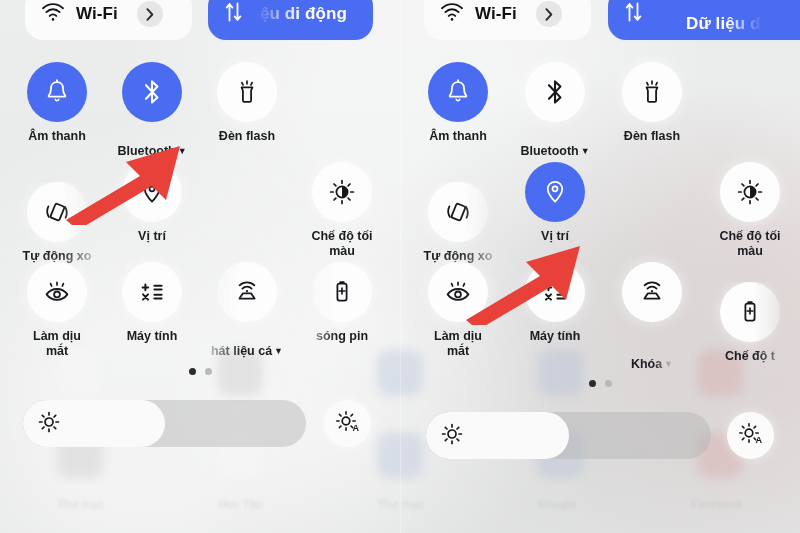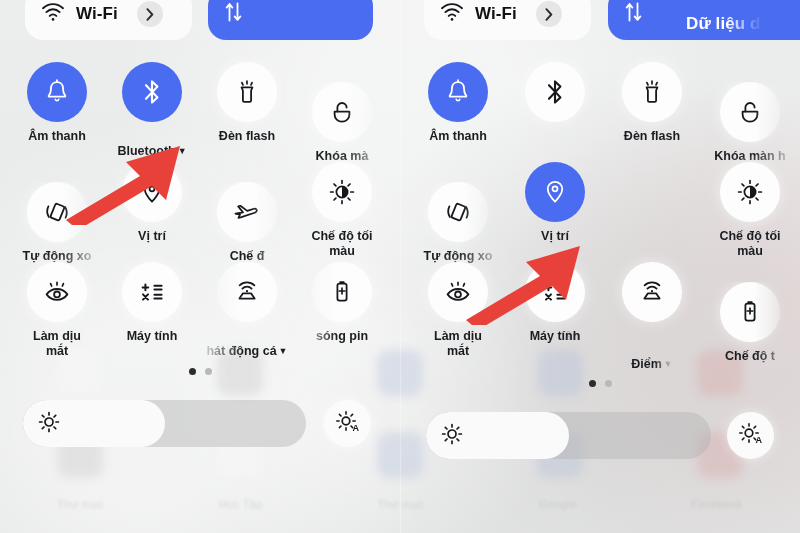--- a/index.html
+++ b/index.html
@@ -311,20 +311,21 @@
         </span>
       </div>
 
       <div class="pill pill-data" style="left:208px; width:165px;">
         <span>
           <svg width="20" height="22" viewBox="0 0 20 22" fill="none">
             <path d="M5.5 19.5 V3.2 M5.5 3.2 L2.6 6.6 M5.5 3.2 L8.4 6.6" stroke="#ffffff" stroke-width="1.8" stroke-linecap="round" stroke-linejoin="round"></path>
             <path d="M13.5 2.5 V18.8 M13.5 18.8 L10.6 15.4 M13.5 18.8 L16.4 15.4" stroke="#ffffff" stroke-width="1.8" stroke-linecap="round" stroke-linejoin="round"></path>
           </svg>
         </span>
+        <span class="pill-label fade-head">ệu di động</span>
       </div>
     </div>
 
     <div class="grid">
 
       <div class="grid-row">
         <div class="tile" style="left:12px;">
           <div class="tile-circle on">
             <svg width="26" height="28" viewBox="0 0 26 28" fill="none">
               <path d="M13 4.2c-3.6 0-6 2.7-6 6.2 0 4.6-1.2 6.1-2.2 7.2-.4.4-.1 1.1.5 1.1h15.4c.6 0 .9-.7.5-1.1-1-1.1-2.2-2.6-2.2-7.2 0-3.5-2.4-6.2-6-6.2z" class="stroke" stroke-width="1.8" stroke-linejoin="round"></path>
@@ -350,29 +351,20 @@
         <div class="tile" style="left:202px;">
           <div class="tile-circle">
             <svg width="22" height="28" viewBox="0 0 22 28" fill="none">
               <path d="M5.6 9.4h10.8l-1.3 3.1v9.9c0 .8-.6 1.4-1.4 1.4H8.3c-.8 0-1.4-.6-1.4-1.4v-9.9L5.6 9.4z" class="stroke" stroke-width="1.8" stroke-linejoin="round"></path>
               <path d="M11 3.2v2.6 M5.9 4.6l1.1 2.3 M16.1 4.6l-1.1 2.3" class="stroke" stroke-width="1.7" stroke-linecap="round"></path>
             </svg>
           </div>
           <div class="tile-label">Đèn flash</div>
         </div>
 
-        <div class="tile fade-tail" style="left:297px;">
-          <div class="tile-circle">
-            <svg width="24" height="26" viewBox="0 0 24 26" fill="none">
-              <path d="M7.4 12.4V8.6c0-2.6 2-4.6 4.6-4.6 2.6 0 4.6 2 4.6 4.6" class="stroke" stroke-width="1.8" stroke-linecap="round"></path>
-              <path d="M4.6 12.6h14.8v2.8c0 4-3.3 7.3-7.4 7.3s-7.4-3.3-7.4-7.3v-2.8z" class="stroke" stroke-width="1.8" stroke-linejoin="round"></path>
-            </svg>
-          </div>
-          <div class="tile-label">Khóa mà</div>
-        </div>
       </div>
 
       <div class="grid-row">
         <div class="tile fade-tail" style="left:12px;">
           <div class="tile-circle">
             <svg width="28" height="28" viewBox="0 0 28 28" fill="none">
               <rect x="9.6" y="6.4" width="9.6" height="15" rx="1.8" transform="rotate(22 14 14)" class="stroke" stroke-width="1.8"></rect>
               <path d="M5.4 8.4c-1.6 3.2-1.5 7.3.5 10.6" class="stroke" stroke-width="1.8" stroke-linecap="round"></path>
               <path d="M22.6 19.6c1.6-3.2 1.5-7.3-.5-10.6" class="stroke" stroke-width="1.8" stroke-linecap="round"></path>
             </svg>
@@ -383,29 +375,20 @@
         <div class="tile" style="left:107px;">
           <div class="tile-circle">
             <svg width="24" height="28" viewBox="0 0 24 28" fill="none">
               <path d="M12 3.8c-4 0-7.2 3.2-7.2 7.2 0 5.2 7.2 12.6 7.2 12.6s7.2-7.4 7.2-12.6c0-4-3.2-7.2-7.2-7.2z" class="stroke" stroke-width="1.8" stroke-linejoin="round"></path>
               <circle cx="12" cy="10.8" r="2.5" class="stroke" stroke-width="1.8"></circle>
             </svg>
           </div>
           <div class="tile-label">Vị trí</div>
         </div>
 
-        <div class="tile fade-tail" style="left:202px;">
-          <div class="tile-circle">
-            <svg width="30" height="26" viewBox="0 0 30 26" fill="none">
-              <path d="M3.4 14.6 L11 13.4 L6.2 7.4 L8.4 6.8 L15.2 11.9 L22 9.8 c1.8-.5 3.6 1 2.4 2.6 -.6.8-1.5 1.3-2.5 1.6 L8.6 18.4 L6.4 18.9 L8 15.6 z" class="stroke" stroke-width="1.7" stroke-linejoin="round"></path>
-            </svg>
-          </div>
-          <div class="tile-label">Chế đ</div>
-          <div class="ghost-label" style="left:-42px;">y</div>
-        </div>
 
         <div class="tile" style="left:297px;">
           <div class="tile-circle">
             <svg width="28" height="28" viewBox="0 0 28 28" fill="none">
               <circle cx="14" cy="14" r="5.6" class="stroke" stroke-width="1.8"></circle>
               <path d="M14 8.4a5.6 5.6 0 0 1 0 11.2z" class="fill"></path>
               <path d="M14 2.6v2.6 M14 22.8v2.6 M2.6 14h2.6 M22.8 14h2.6 M6 6l1.9 1.9 M20.1 20.1 22 22 M22 6l-1.9 1.9 M7.9 20.1 6 22" class="stroke" stroke-width="1.7" stroke-linecap="round"></path>
             </svg>
           </div>
           <div class="tile-label">Chế độ tối
@@ -441,21 +424,21 @@
         <div class="tile fade-head" style="left:202px;">
           <div class="tile-circle">
             <svg width="28" height="26" viewBox="0 0 28 26" fill="none">
               <path d="M6.4 19.6 L9.8 14.4h8.4l3.4 5.2z" class="stroke" stroke-width="1.8" stroke-linejoin="round"></path>
               <path d="M9.4 9.6c1.3-1.3 2.9-2 4.6-2s3.3.7 4.6 2" class="stroke" stroke-width="1.8" stroke-linecap="round"></path>
               <path d="M6.6 6.3c2-2 4.6-3 7.4-3s5.4 1 7.4 3" class="stroke" stroke-width="1.8" stroke-linecap="round"></path>
               <circle cx="14" cy="12.2" r="1.1" class="fill"></circle>
             </svg>
           </div>
           <div class="tile-label">
-            <span>hát động cá</span><span class="caret">▼</span>
+            <span>hát liệu cá</span><span class="caret">▼</span>
           </div>
         </div>
 
         <div class="tile fade-head" style="left:297px;">
           <div class="tile-circle">
             <svg width="20" height="28" viewBox="0 0 20 28" fill="none">
               <rect x="5.4" y="5.6" width="9.2" height="17" rx="2" class="stroke" stroke-width="1.8"></rect>
               <path d="M8.2 4.2h3.6" class="stroke" stroke-width="1.8" stroke-linecap="round"></path>
               <path d="M10 10.2v5.6 M7.2 13h5.6" class="stroke" stroke-width="1.7" stroke-linecap="round"></path>
             </svg>
@@ -540,41 +523,35 @@
           </div>
           <div class="tile-label">Âm thanh</div>
         </div>
 
         <div class="tile" style="left:110px;">
           <div class="tile-circle">
             <svg width="22" height="30" viewBox="0 0 22 30" fill="none">
               <path d="M5 8.2 L16.4 20.4 L11 25.6 V4.4 L16.4 9.6 L5 21.8" class="stroke" stroke-width="2.1" stroke-linecap="round" stroke-linejoin="round"></path>
             </svg>
           </div>
+          <div class="tile-label">
+            <span>Bluetooth</span><span class="caret">▼</span>
+          </div>
         </div>
 
         <div class="tile" style="left:207px;">
           <div class="tile-circle">
             <svg width="22" height="28" viewBox="0 0 22 28" fill="none">
               <path d="M5.6 9.4h10.8l-1.3 3.1v9.9c0 .8-.6 1.4-1.4 1.4H8.3c-.8 0-1.4-.6-1.4-1.4v-9.9L5.6 9.4z" class="stroke" stroke-width="1.8" stroke-linejoin="round"></path>
               <path d="M11 3.2v2.6 M5.9 4.6l1.1 2.3 M16.1 4.6l-1.1 2.3" class="stroke" stroke-width="1.7" stroke-linecap="round"></path>
             </svg>
           </div>
           <div class="tile-label">Đèn flash</div>
         </div>
 
-        <div class="tile fade-tail" style="left:305px;">
-          <div class="tile-circle">
-            <svg width="24" height="26" viewBox="0 0 24 26" fill="none">
-              <path d="M7.4 12.4V8.6c0-2.6 2-4.6 4.6-4.6 2.6 0 4.6 2 4.6 4.6" class="stroke" stroke-width="1.8" stroke-linecap="round"></path>
-              <path d="M4.6 12.6h14.8v2.8c0 4-3.3 7.3-7.4 7.3s-7.4-3.3-7.4-7.3v-2.8z" class="stroke" stroke-width="1.8" stroke-linejoin="round"></path>
-            </svg>
-          </div>
-          <div class="tile-label">Khóa màn h</div>
-        </div>
       </div>
 
       <div class="grid-row">
         <div class="tile fade-tail" style="left:13px;">
           <div class="tile-circle">
             <svg width="28" height="28" viewBox="0 0 28 28" fill="none">
               <rect x="9.6" y="6.4" width="9.6" height="15" rx="1.8" transform="rotate(22 14 14)" class="stroke" stroke-width="1.8"></rect>
               <path d="M5.4 8.4c-1.6 3.2-1.5 7.3.5 10.6" class="stroke" stroke-width="1.8" stroke-linecap="round"></path>
               <path d="M22.6 19.6c1.6-3.2 1.5-7.3-.5-10.6" class="stroke" stroke-width="1.8" stroke-linecap="round"></path>
             </svg>
@@ -634,21 +611,21 @@
         <div class="tile" style="left:207px;">
           <div class="tile-circle">
             <svg width="28" height="26" viewBox="0 0 28 26" fill="none">
               <path d="M6.4 19.6 L9.8 14.4h8.4l3.4 5.2z" class="stroke" stroke-width="1.8" stroke-linejoin="round"></path>
               <path d="M9.4 9.6c1.3-1.3 2.9-2 4.6-2s3.3.7 4.6 2" class="stroke" stroke-width="1.8" stroke-linecap="round"></path>
               <path d="M6.6 6.3c2-2 4.6-3 7.4-3s5.4 1 7.4 3" class="stroke" stroke-width="1.8" stroke-linecap="round"></path>
               <circle cx="14" cy="12.2" r="1.1" class="fill"></circle>
             </svg>
           </div>
           <div class="tile-label fade-tail">
-            <span>Điểm</span><span class="caret">▼</span>
+            <span>Khóa</span><span class="caret">▼</span>
           </div>
           <div class="ghost-label" style="left:-42px;">ân</div>
         </div>
 
         <div class="tile fade-tail" style="left:305px;">
           <div class="tile-circle">
             <svg width="20" height="28" viewBox="0 0 20 28" fill="none">
               <rect x="5.4" y="5.6" width="9.2" height="17" rx="2" class="stroke" stroke-width="1.8"></rect>
               <path d="M8.2 4.2h3.6" class="stroke" stroke-width="1.8" stroke-linecap="round"></path>
               <path d="M10 10.2v5.6 M7.2 13h5.6" class="stroke" stroke-width="1.7" stroke-linecap="round"></path>

